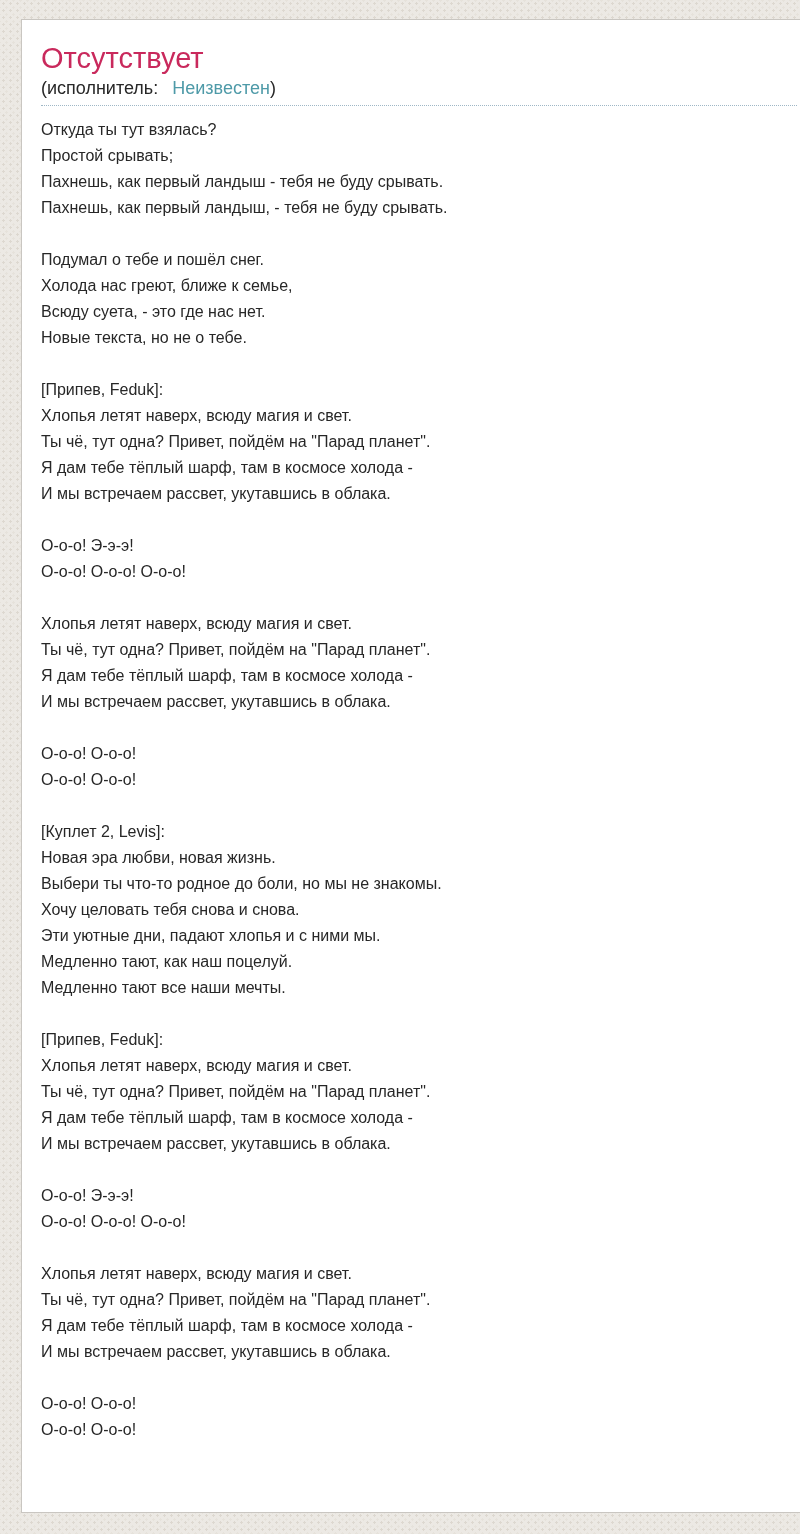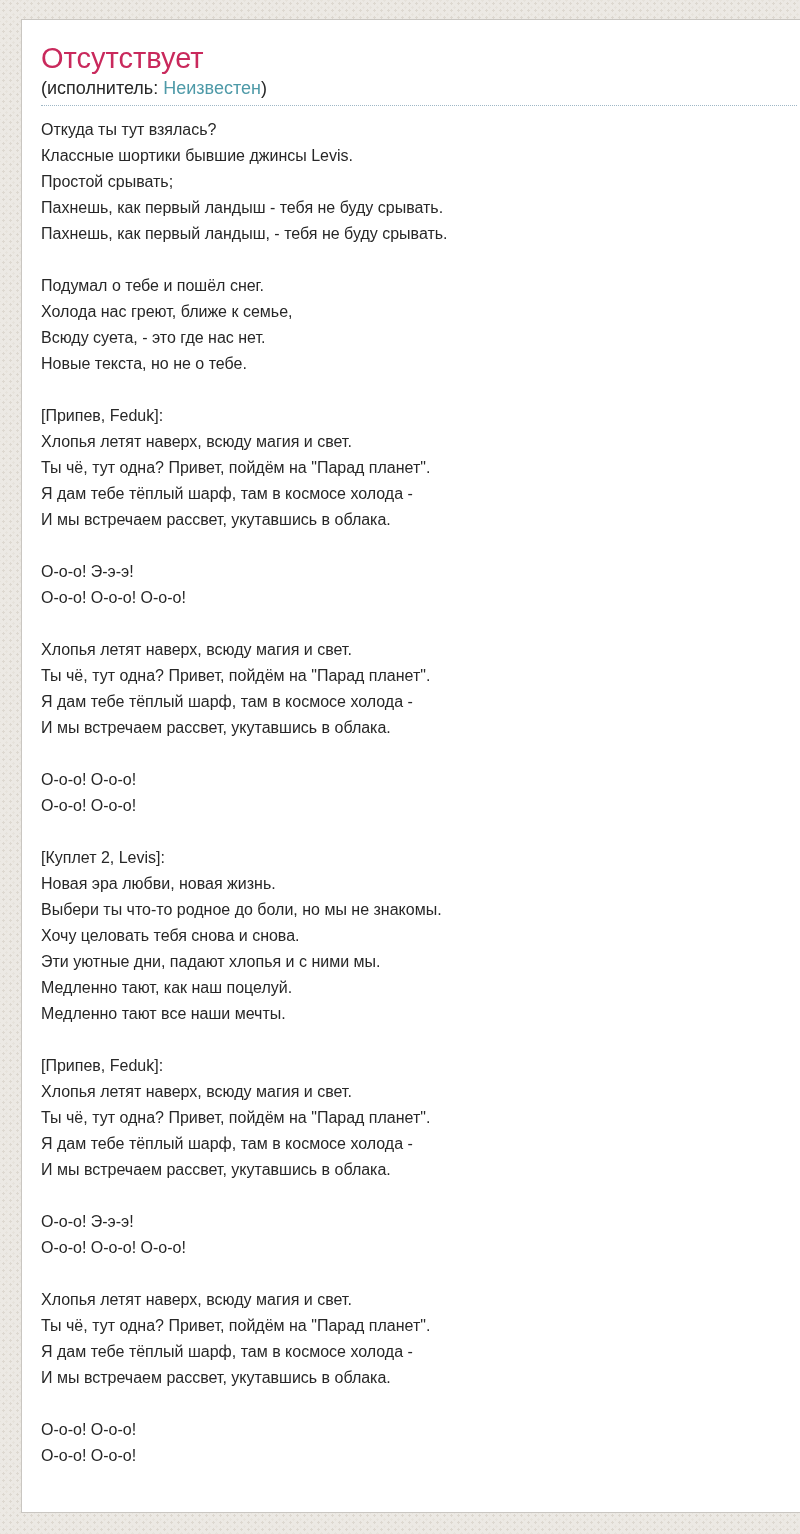--- a/index.html
+++ b/index.html
@@ -42,21 +42,21 @@
     margin-top: 2px;
     font-size: 18px;
     line-height: 24px;
     color: var(--text, #272727);
     padding-bottom: 5px;
     border-bottom: 1px dotted var(--separator, #9fb7c6);
   }
   .artist-link {
     color: var(--artist-link, #4e9aa8);
     text-decoration: none;
-    margin-left: 5px;
+    margin-left: 14px;
   }
   .lyrics {
     margin-top: 11px;
     font-size: 16px;
     line-height: 26px;
     color: var(--text, #272727);
   }
   .lyric-line {
     white-space: pre-wrap;
   }
@@ -66,21 +66,20 @@
 
 <div class="card">
   <h1 class="song-title">Отсутствует</h1>
 
   <div class="artist-line">
     <span>(исполнитель:</span><a href="#" class="artist-link">Неизвестен</a><span>)</span>
   </div>
 
   <div class="lyrics">
       <div class="lyric-line">Откуда ты тут взялась?</div>
-      <div class="lyric-line">Классные шортики бывшие джинсы Levis.</div>
       <div class="lyric-line">Простой срывать;</div>
       <div class="lyric-line">Пахнешь, как первый ландыш - тебя не буду срывать.</div>
       <div class="lyric-line">Пахнешь, как первый ландыш, - тебя не буду срывать.</div>
       <div class="lyric-line">&nbsp;</div>
       <div class="lyric-line">Подумал о тебе и пошёл снег.</div>
       <div class="lyric-line">Холода нас греют, ближе к семье,</div>
       <div class="lyric-line">Всюду суета, - это где нас нет.</div>
       <div class="lyric-line">Новые текста, но не о тебе.</div>
       <div class="lyric-line">&nbsp;</div>
       <div class="lyric-line">[Припев, Feduk]:</div>

